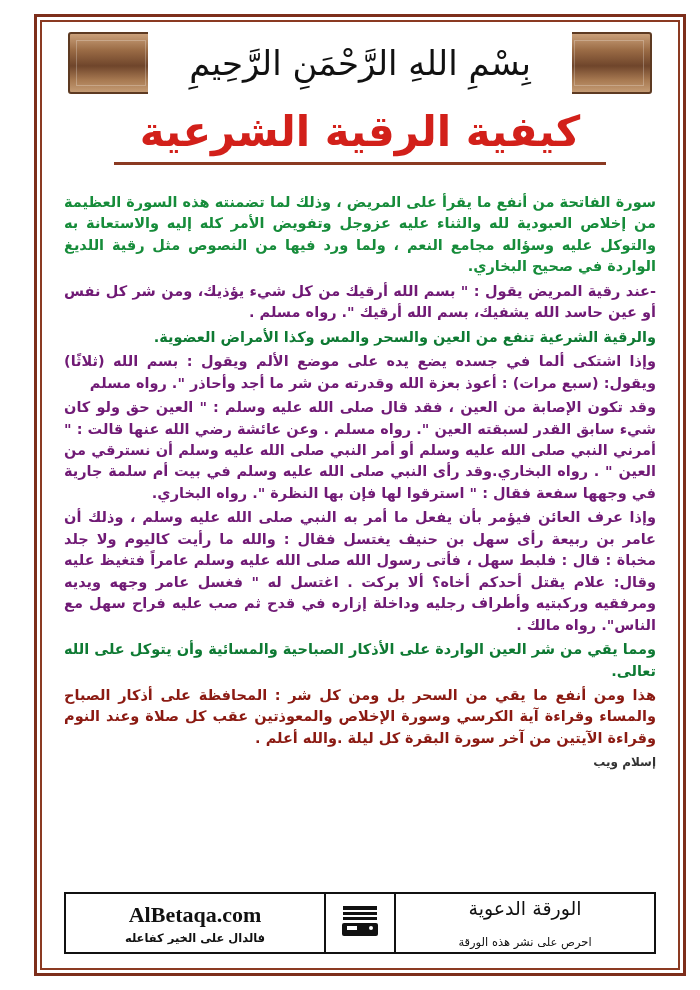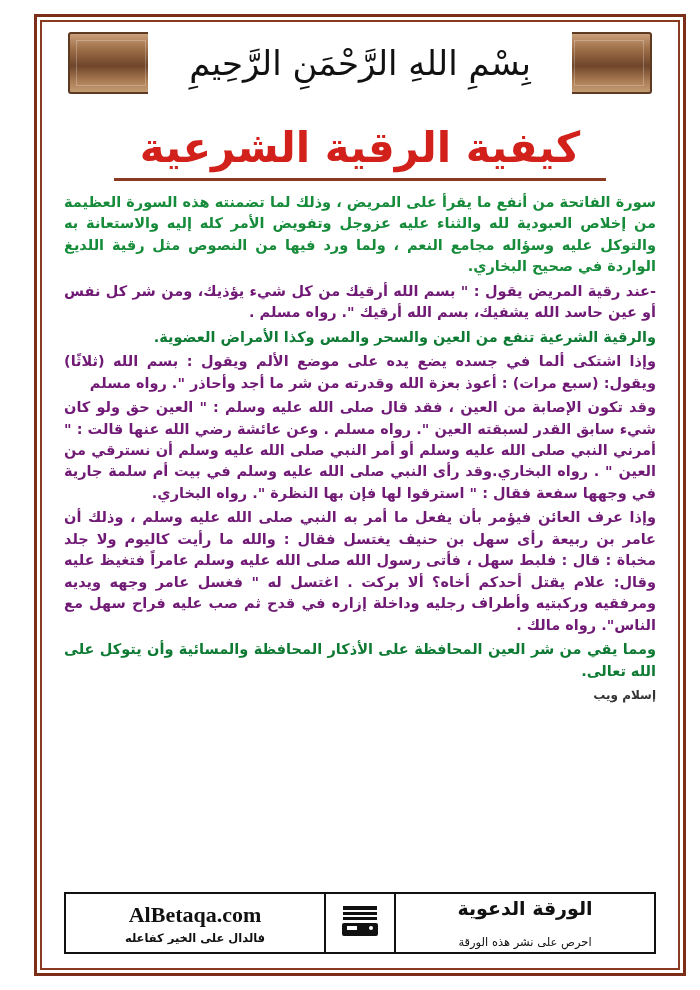--- a/index.html
+++ b/index.html
@@ -57,21 +57,20 @@
     font-size:34px;
     color:#111111;
     letter-spacing:0px;
     white-space:nowrap;
     direction:rtl;
   }
   
   .title-wrap{
     position:absolute;left:40px;right:40px;top:108px;
     text-align:center;
-    margin-top:16px;
   }
   .title{
     display:inline-block;
     font-size:42px;
     font-weight:bold;
     color:#d2201a;
     direction:rtl;
     letter-spacing:0px;
     line-height:1.15;
   }
@@ -128,21 +127,21 @@
     flex:1 1 0;border-left:2px solid #111;
   }
   .footer .mid-cell{
     flex:0 0 56px;border-left:2px solid #111;
     justify-content:center;
   }
   .footer .left-cell{
     flex:1 1 0;
   }
   .f-title{
-    font-size:19px;font-weight:bold;color:#111;direction:rtl;
+    font-size:19px;font-weight:normal;color:#111;direction:rtl;
   }
   .f-sub{
     font-size:11.5px;font-weight:normal;color:#111;direction:rtl;margin-top:16px;text-align:center;
   }
   .f-brand{
     font-family:"Liberation Serif","DejaVu Serif",serif;
     font-size:22px;font-weight:bold;color:#111;direction:ltr;
   }
   .f-brand-sub{
     font-size:11.5px;font-weight:bold;color:#111;direction:rtl;margin-top:3px;
@@ -172,21 +171,22 @@
     <div class="title-rule"></div>
   </div>
 
   <div class="content">
     <p class="p intro">سورة الفاتحة من أنفع ما يقرأ على المريض ، وذلك لما تضمنته هذه السورة العظيمة من إخلاص العبودية لله والثناء عليه عزوجل وتفويض الأمر كله إليه والاستعانة به والتوكل عليه وسؤاله مجامع النعم ، ولما ورد فيها من النصوص مثل رقية اللديغ الواردة في صحيح البخاري.</p>
     <p class="p dark">-عند رقية المريض يقول : " بسم الله أرقيك من كل شيء يؤذيك، ومن شر كل نفس أو عين حاسد الله يشفيك، بسم الله أرقيك ". رواه مسلم .</p>
     <p class="p green">والرقية الشرعية تنفع من العين والسحر والمس وكذا الأمراض العضوية.</p>
     <p class="p dark">وإذا اشتكى ألما في جسده يضع يده على موضع الألم ويقول : بسم الله (ثلاثًا) ويقول: (سبع مرات) : أعوذ بعزة الله وقدرته من شر ما أجد وأحاذر ". رواه مسلم</p>
     <p class="p dark">وقد تكون الإصابة من العين ، فقد قال صلى الله عليه وسلم : " العين حق ولو كان شيء سابق القدر لسبقته العين ". رواه مسلم . وعن عائشة رضي الله عنها قالت : " أمرني النبي صلى الله عليه وسلم أو أمر النبي صلى الله عليه وسلم أن نسترقي من العين " . رواه البخاري.وقد رأى النبي صلى الله عليه وسلم في بيت أم سلمة جارية في وجهها سفعة فقال : " استرقوا لها فإن بها النظرة ". رواه البخاري.</p>
     <p class="p dark">وإذا عرف العائن فيؤمر بأن يفعل ما أمر به النبي صلى الله عليه وسلم ، وذلك أن عامر بن ربيعة رأى سهل بن حنيف يغتسل فقال : والله ما رأيت كاليوم ولا جلد مخباة : قال : فلبط سهل ، فأتى رسول الله صلى الله عليه وسلم عامراً فتغيظ عليه وقال: علام يقتل أحدكم أخاه؟ ألا بركت . اغتسل له " فغسل عامر وجهه ويديه ومرفقيه وركبتيه وأطراف رجليه وداخلة إزاره في قدح ثم صب عليه فراح سهل مع الناس". رواه مالك .</p>
-    <p class="p green">ومما يقي من شر العين المحافظة على الأذكار المحافظة والمسائية وأن يتوكل على الله تعالى.</p>
+    <p class="p green">ومما يقي من شر العين الواردة على الأذكار الصباحية والمسائية وأن يتوكل على الله تعالى.</p>
+    <p class="p maroon">هذا ومن أنفع ما يقي من السحر بل ومن كل شر : المحافظة على أذكار الصباح والمساء وقراءة آية الكرسي وسورة الإخلاص والمعوذتين عقب كل صلاة وعند النوم وقراءة الآيتين من آخر سورة البقرة كل ليلة .والله أعلم .</p>
     <div class="sig">إسلام ويب</div>
   </div>
 
   <div class="footer">
     <div class="cell right-cell">
       <div class="f-title">الورقة الدعوية</div>
       <div class="f-sub">احرص على نشر هذه الورقة</div>
     </div>
     <div class="cell mid-cell">
       <span>

